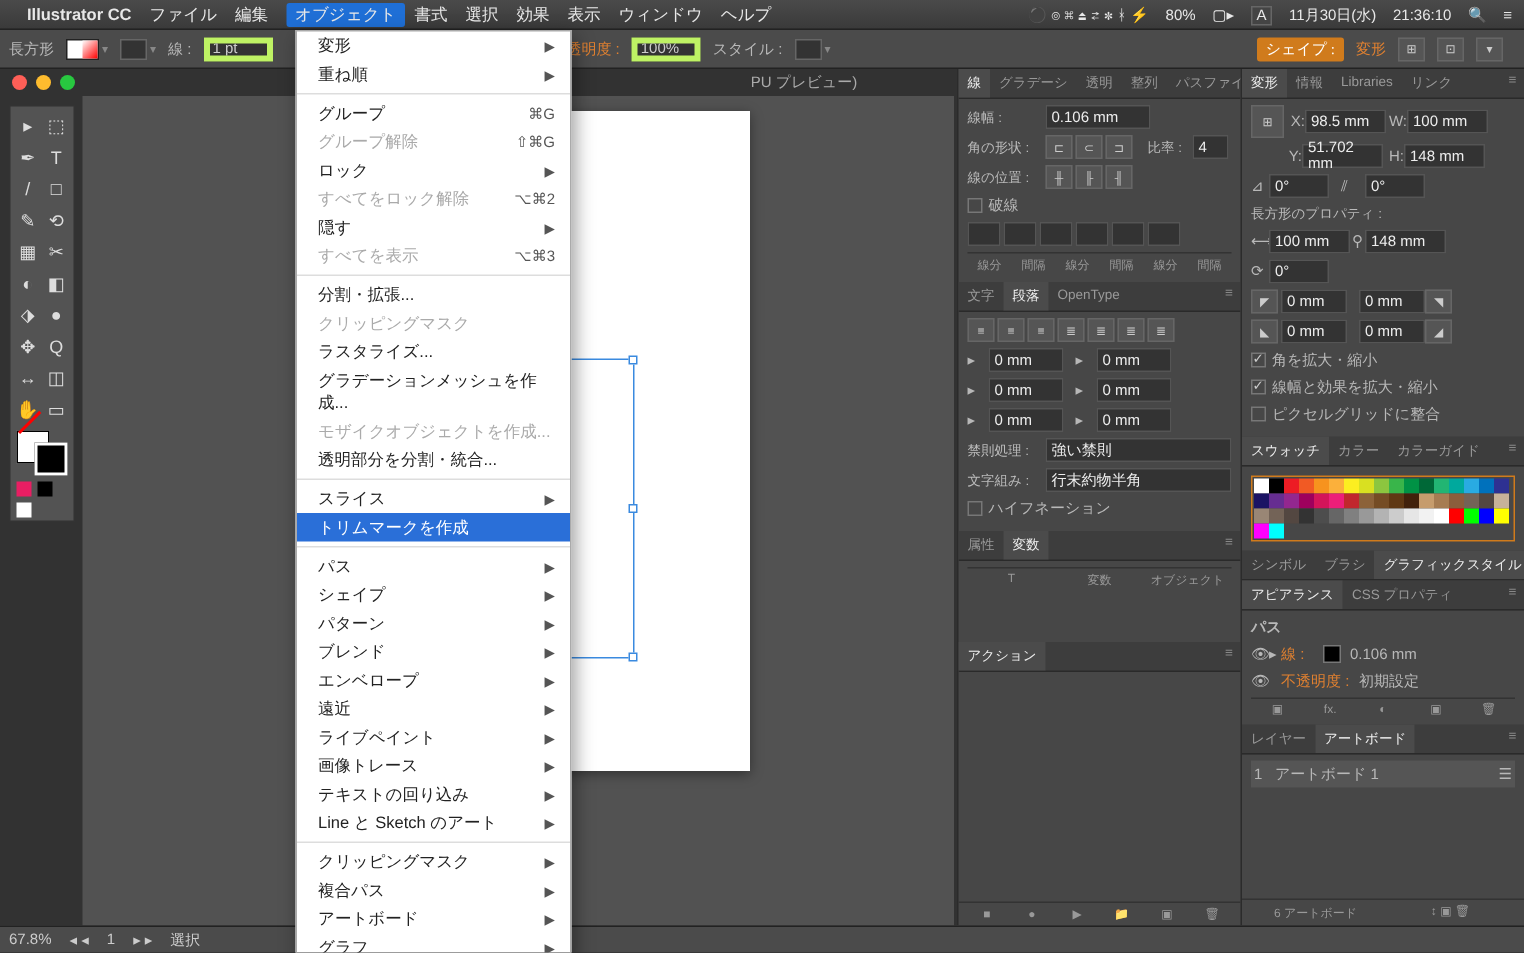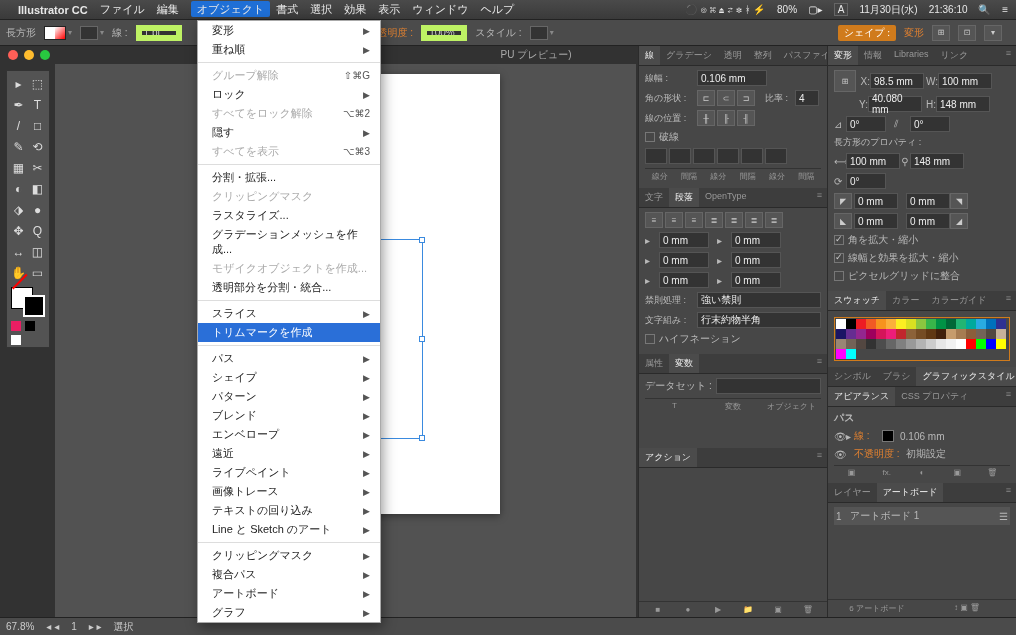--- a/index.html
+++ b/index.html
@@ -9,21 +9,21 @@
 .menubar .app { font-weight: bold; margin-right: 12px; }
 .menubar .m { margin-right: 12px; cursor: default; }
 .menubar .m.active { background: #1f6fd6; padding: 2px 6px; border-radius: 2px; margin-right: 6px; }
 .menubar .spacer { flex: 1; }
 .menubar .right span { margin-left: 8px; font-size: 10px; }
 .controlbar { height: 26px; background: #4b4b4b; border-bottom: 1px solid #222; display: flex; align-items: center; padding: 0 6px; font-size: 10px; }
 .controlbar .cb { margin-right: 8px; display: flex; align-items: center; }
 .controlbar .sw { width: 22px; height: 14px; border: 1px solid #222; background: #fff; display: inline-block; position: relative; }
 .controlbar .sw::after { content:""; position:absolute; right:0; top:0; bottom:0; width:50%; background: linear-gradient(-45deg,#f00,#fff); }
 .controlbar .box { width: 18px; height: 14px; background: #333; border: 1px solid #666; display: inline-block; }
-.controlbar .inputnum { width: 46px; height: 16px; background: #333; border: 6px solid #bef264; color: #ccc; font-size: 10px; padding: 0 2px; }
+.controlbar .inputnum { width: 46px; height: 16px; background: #333; border: 4px solid #bef264; color: #ccc; font-size: 10px; padding: 0 2px; }
 .controlbar .pill { background: #d07b1c; padding: 1px 6px; border-radius: 2px; color: #fff; font-size: 10px; font-family: Liberation Serif, serif; }
 .windowchrome { position: absolute; left: 0; right: 0; top: 46px; height: 18px; display: flex; align-items: center; padding-left: 8px; }
 .windowchrome .dot { width: 10px; height: 10px; border-radius: 50%; margin-right: 6px; }
 .windowchrome .r { background: #ff5f57; } .windowchrome .y { background: #febc2e; } .windowchrome .g { background: #28c840; }
 .windowchrome .title { flex:1; text-align:center; color:#aaa; font-size: 10px; }
 .toolpanel { position: absolute; left: 6px; top: 70px; width: 44px; background: #535353; border: 1px solid #333; padding: 2px; display: flex; flex-wrap: wrap; }
 .toolpanel .t { width: 19px; height: 19px; margin: 1px 0; display:flex; align-items:center; justify-content:center; font-size: 12px; color:#ddd; }
 .toolpanel .fillstroke { width: 40px; height: 30px; position: relative; margin-top: 4px; }
 .toolpanel .fillstroke .fill { position:absolute; left:2px; top:0; width:22px; height:22px; background:#fff; border:1px solid #000; }
 .toolpanel .fillstroke .stroke { position:absolute; right:2px; bottom:0; width:22px; height:22px; background:#000; border:2px solid #fff; box-sizing:border-box; }
@@ -267,24 +267,20 @@
         <span>ハイフネーション</span>
       </div>
     </div>
 
     <div class="tabrow">
       <span class="tab">属性</span>
       <span class="tab on">変数</span>
       <span class="x">≡</span>
     </div>
     <div class="panebody">
-      <div class="row">
-        <span>データセット :</span>
-        <span class="fld" style="flex:1;margin-left:4px"></span>
-      </div>
       <div class="minirow">
         <span>T</span>
         <span>変数</span>
         <span>オブジェクト</span>
       </div>
       <div style="height:30px"></div>
     </div>
 
     <div class="tabrow">
       <span class="tab on">アクション</span>
@@ -313,21 +309,21 @@
       <div class="row">
         <span class="btnsmall" style="width:22px;height:22px">⊞</span>
         <span style="width:12px;text-align:right">X:</span>
           <span class="fld" style="width:54px">98.5 mm</span>
         <span style="width:14px;text-align:right">W:</span>
           <span class="fld" style="width:54px">100 mm</span>
       </div>
       <div class="row">
         <span style="width:22px"></span>
         <span style="width:12px;text-align:right">Y:</span>
-          <span class="fld" style="width:54px">40.080 mm</span>
+          <span class="fld" style="width:54px">51.702 mm</span>
         <span style="width:14px;text-align:right">H:</span>
           <span class="fld" style="width:54px">148 mm</span>
       </div>
       <div class="row">
         <span style="width:12px">⊿</span>
           <span class="fld" style="width:40px">0°</span>
         <span style="width:16px;margin-left:8px">⫽</span>
           <span class="fld" style="width:40px">0°</span>
       </div>
       <div class="divlbl">長方形のプロパティ :</div>
@@ -493,20 +489,24 @@
 <div class="dropdown" id="dropdown">
     <div class="item">
       <span class="itxt">変形</span>
       <span class="arrow">▶</span>
     </div>
     <div class="item">
       <span class="itxt">重ね順</span>
       <span class="arrow">▶</span>
     </div>
     <div class="sep"></div>
+    <div class="item">
+      <span class="itxt">グループ</span>
+      <span class="short">⌘G</span>
+    </div>
     <div class="item dis">
       <span class="itxt">グループ解除</span>
       <span class="short">⇧⌘G</span>
     </div>
     <div class="item">
       <span class="itxt">ロック</span>
       <span class="arrow">▶</span>
     </div>
     <div class="item dis">
       <span class="itxt">すべてをロック解除</span>

